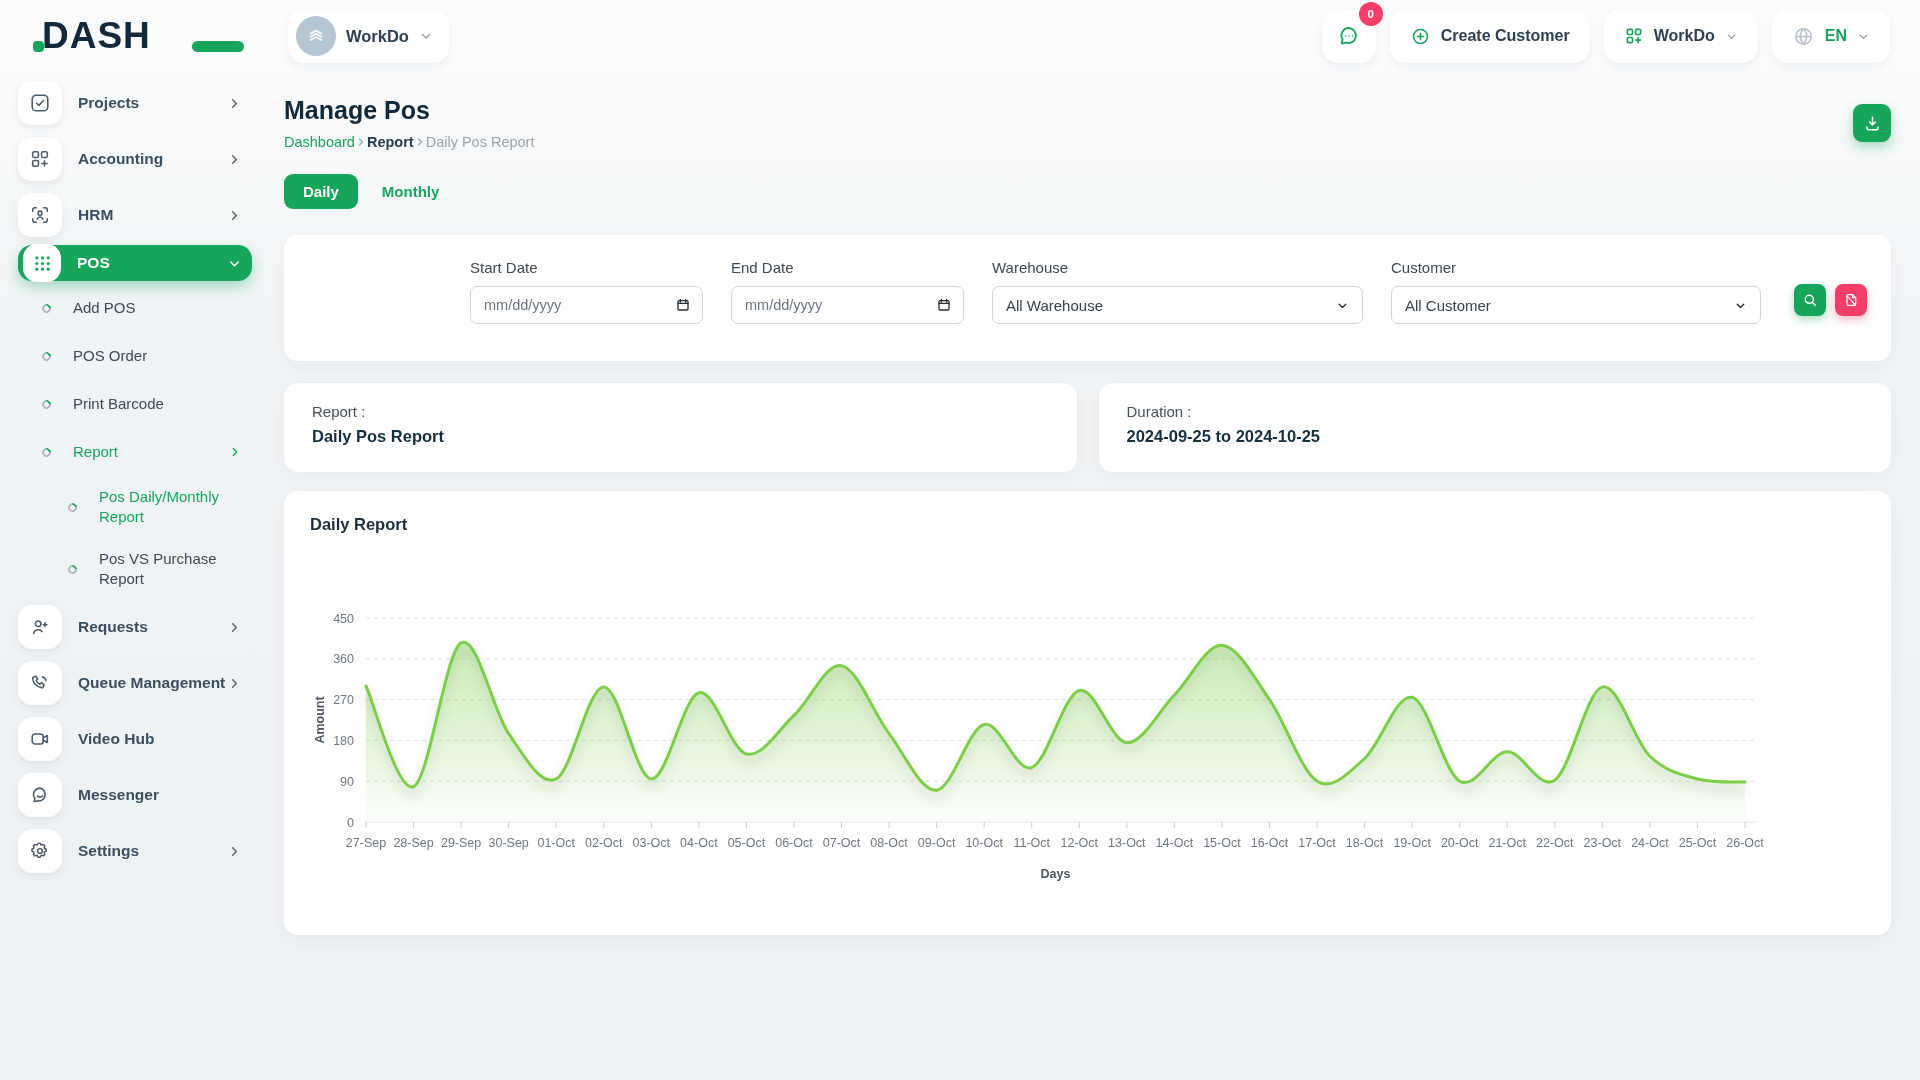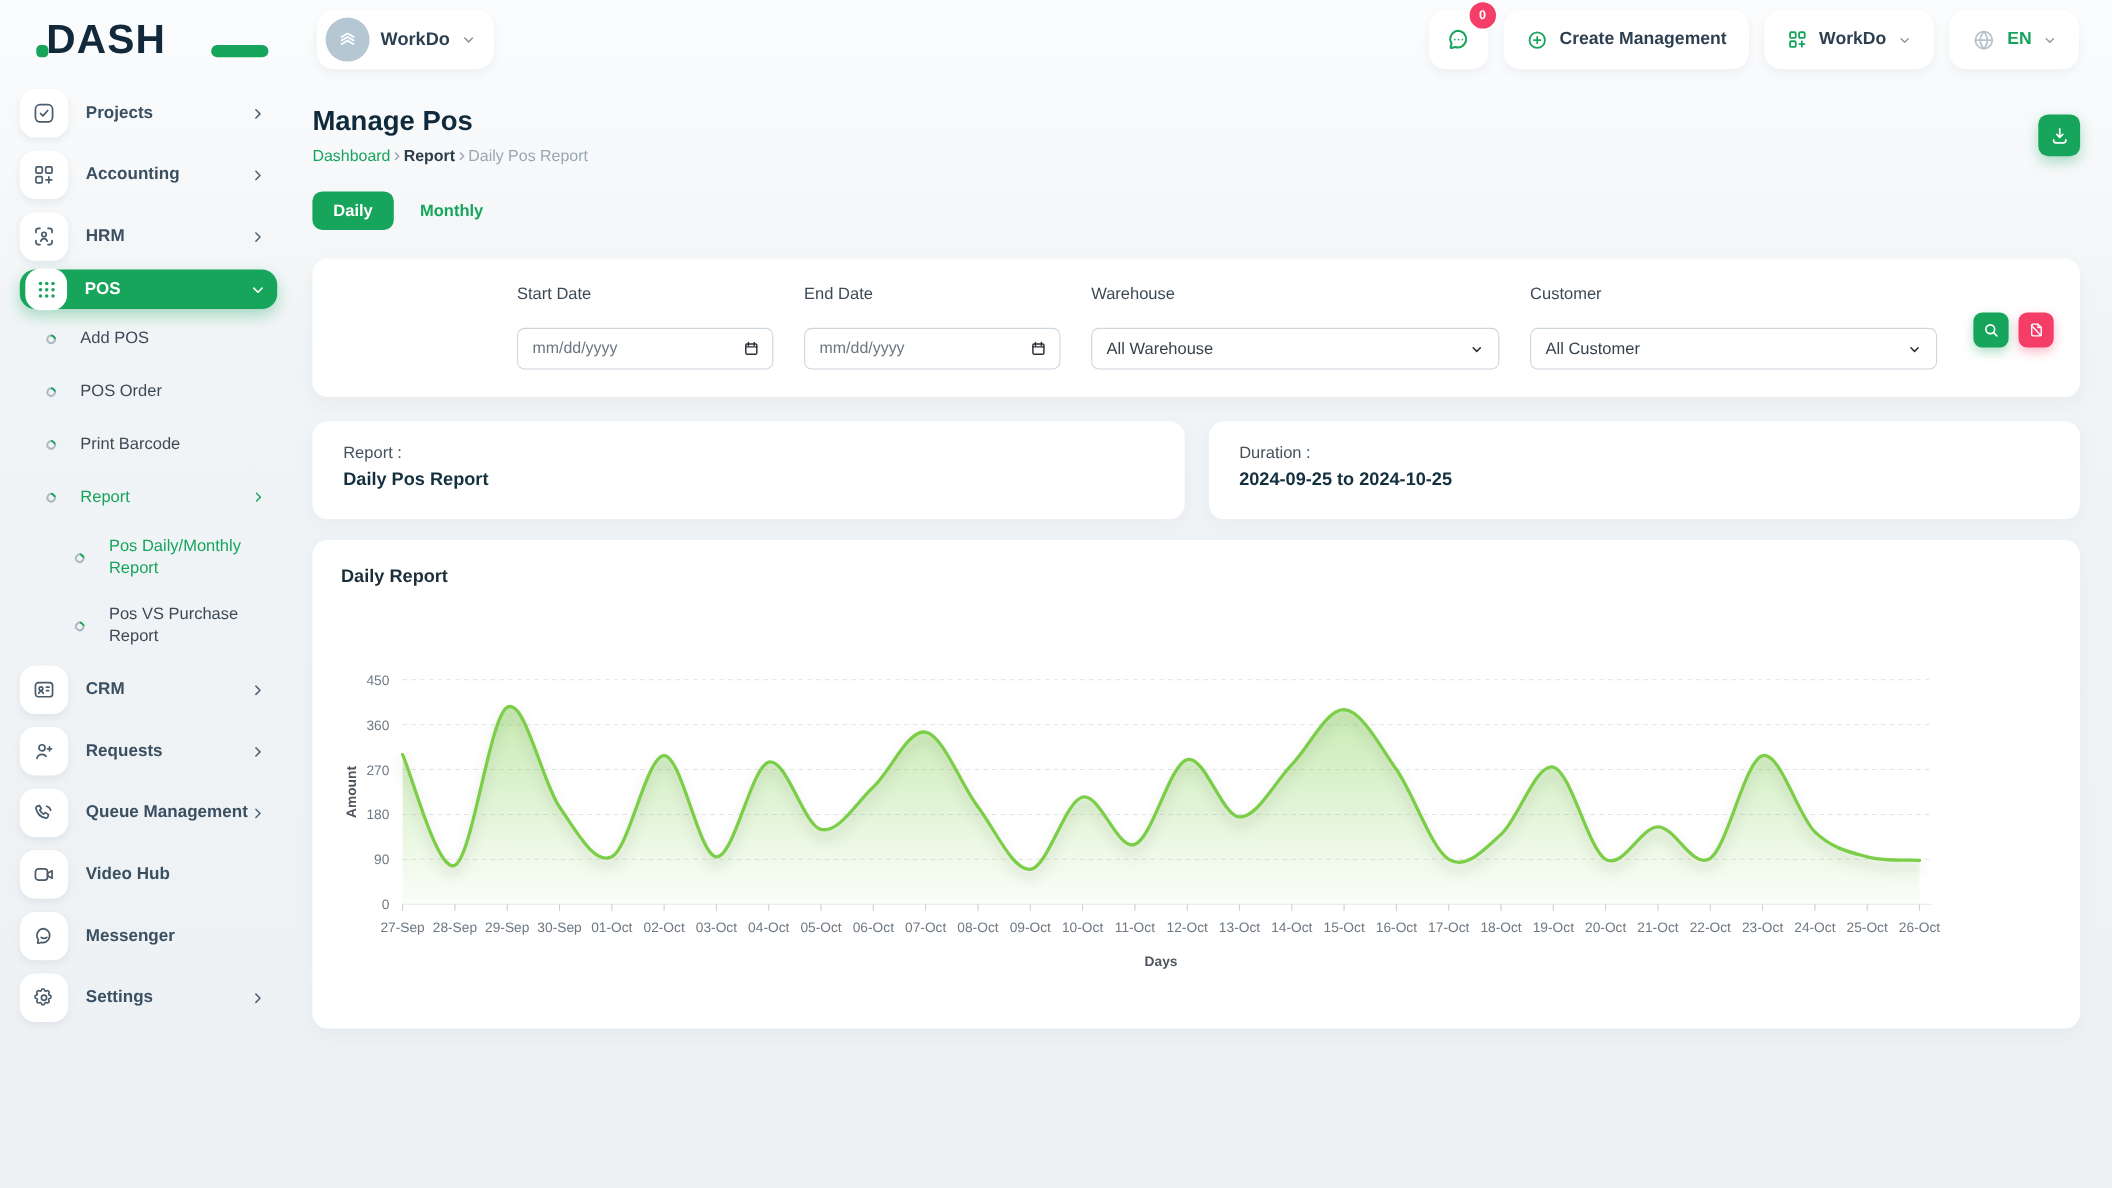--- a/index.html
+++ b/index.html
@@ -69,21 +69,21 @@
             align-items:center; justify-content:center; cursor:pointer; box-shadow:0 5px 12px rgba(23,164,91,.35); margin-top:8px; }
 
   .tabs { display:flex; align-items:center; gap:16px; margin-top:24px; }
   .tab-active { background:#17a45b; color:#fff; border:none; border-radius:9px; padding:9px 19px; font-size:15px; font-weight:600; cursor:pointer; }
   .tab-plain { background:none; border:none; color:#17a45b; font-size:15px; font-weight:600; cursor:pointer; padding:9px 8px; }
 
   
   .card { background:#fff; border-radius:14px; box-shadow:0 6px 16px rgba(25,50,75,.04); }
   .filter-card { margin-top:26px; height:126px; padding:24px 24px 0 186px; display:flex; align-items:flex-start; }
   .field { display:flex; flex-direction:column; margin-right:28px; }
-  .field label { font-size:15px; color:#3d4a55; margin-bottom:22px; }
+  .field label { font-size:15px; color:#3d4a55; margin-bottom:10px; }
   .tb { position:relative; height:38px; border:1px solid #ced6dd; border-radius:7px; background:#fff; display:flex; align-items:center; }
   .date-input { width:233px; }
   .date-input input { border:none; outline:none; width:100%; height:100%; padding:0 38px 0 13px; font-size:14.5px; color:#444;
                       font-family:inherit; background:transparent; }
   .date-input input::placeholder { color:#6c7680; }
   .cal-ic { position:absolute; right:11px; color:#2b3138; pointer-events:none; }
   .select { justify-content:space-between; padding:0 13px; font-size:15px; color:#38424c; cursor:pointer; }
   .sel-warehouse { width:371px; }
   .sel-customer { width:370px; }
   .filter-actions { display:flex; gap:9px; margin-left:33px; margin-top:25px; }
@@ -138,21 +138,21 @@
           <circle cx="15.2" cy="12" r="0.7" fill="#17a45b" stroke="none"></circle>
         </svg>
       <span class="badge">0</span>
     </div>
 
     <button class="pill-btn">
       <svg width="21" height="21" viewBox="0 0 24 24" fill="none" stroke="#17a45b" stroke-width="1.8" stroke-linecap="round">
           <circle cx="12" cy="12" r="8"></circle>
           <path d="M12 8.7v6.6M8.7 12h6.6"></path>
         </svg>
-      <span>Create Management</span>
+      <span>Create Customer</span>
     </button>
 
     <button class="pill-btn">
       <svg width="20" height="20" viewBox="0 0 24 24" fill="none" stroke="#17a45b" stroke-width="2" stroke-linecap="round">
           <rect x="4" y="4" width="6.2" height="6.2" rx="1.4"></rect>
           <rect x="13.8" y="4" width="6.2" height="6.2" rx="1.4"></rect>
           <rect x="4" y="13.8" width="6.2" height="6.2" rx="1.4"></rect>
           <path d="M16.9 14.1v5.6M14.1 16.9h5.6"></path>
         </svg>
       <span>WorkDo</span>
@@ -275,35 +275,20 @@
     </div>
     <div class="sub-item subsub active">
       <span class="bullet"></span>
       <span class="sub-label">Pos Daily/Monthly Report</span>
     </div>
     <div class="sub-item subsub">
       <span class="bullet"></span>
       <span class="sub-label">Pos VS Purchase Report</span>
     </div>
 
-    <div class="nav-item">
-      <span class="nav-ic">
-          <svg width="22" height="22" viewBox="0 0 24 24" fill="none" stroke="currentColor" stroke-width="1.7" stroke-linecap="round" stroke-linejoin="round">
-            <rect x="3.5" y="5" width="17" height="14" rx="3"></rect>
-            <circle cx="9" cy="11" r="1.8"></circle>
-            <path d="M6.7 15.6c.5-1.2 1.3-1.8 2.3-1.8s1.8.6 2.3 1.8M14.5 9.5H17M14.5 13h2"></path>
-          </svg>
-        </span>
-      <span class="nav-label">CRM</span>
-      <span class="nav-chev">
-          <svg width="15" height="15" viewBox="0 0 24 24" fill="none" stroke="currentColor" stroke-width="2.2" stroke-linecap="round" stroke-linejoin="round">
-            <path d="M9 6l6 6-6 6"></path>
-          </svg>
-        </span>
-    </div>
 
     <div class="nav-item">
       <span class="nav-ic">
           <svg width="22" height="22" viewBox="0 0 24 24" fill="none" stroke="currentColor" stroke-width="1.7" stroke-linecap="round" stroke-linejoin="round">
             <circle cx="10" cy="8.5" r="3"></circle>
             <path d="M5 19c.8-2.6 2.6-3.9 5-3.9 1.7 0 3.1.6 4.1 1.9M17.5 7.5v4M15.5 9.5h4"></path>
           </svg>
         </span>
       <span class="nav-label">Requests</span>
       <span class="nav-chev">

